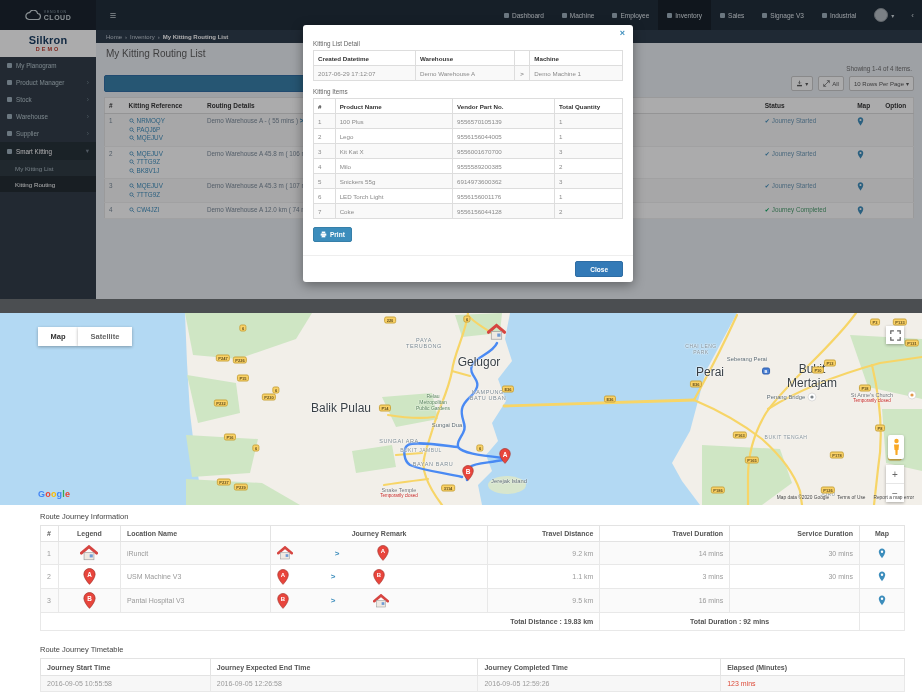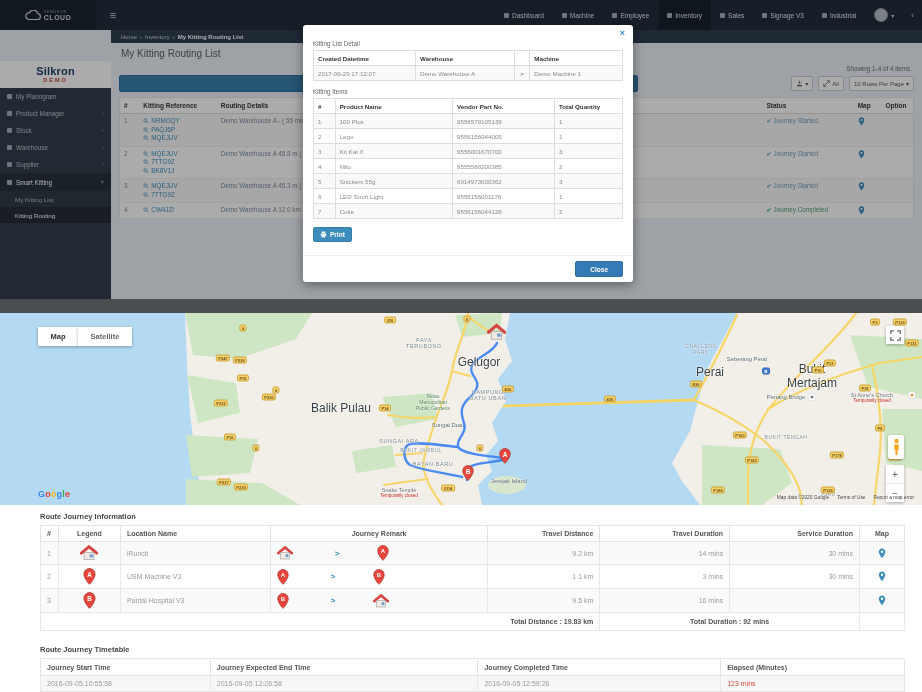--- a/index.html
+++ b/index.html
@@ -15,21 +15,21 @@
   .hamburger{width:34px;color:#cfd8dc;font-size:11px;display:flex;align-items:center;justify-content:center;cursor:pointer;}
   .topnav{margin-left:auto;display:flex;align-items:stretch;}
   .nav-item{display:flex;align-items:center;gap:3px;padding:0 9px;color:#dfe7ec;font-size:6.5px;cursor:pointer;}
   .nav-item.active{background:#141d26;}
   .sq{width:5px;height:5px;background:#9fb1bd;display:inline-block;border-radius:1px;}
   .avatar-wrap{display:flex;align-items:center;gap:3px;padding:0 9px;}
   .avatar{width:12px;height:12px;border-radius:50%;background:#b7bec4;border:1px solid #8d969c;}
   .caret{color:#cfd8dc;font-size:6px;}
   .nav-collapse{display:flex;align-items:center;padding:0 8px;color:#cfd8dc;font-size:8px;}
   .app-body{display:flex;height:269px;}
-  .sidebar{width:111px;background:#2f3b47;display:flex;flex-direction:column;margin-top:31px;}
+  .sidebar{width:96px;background:#2f3b47;display:flex;flex-direction:column;}
   .brand{height:27px;background:#ffffff;display:flex;flex-direction:column;align-items:center;justify-content:center;line-height:1;}
   .brand .b1{color:#163a5f;font-weight:bold;font-size:11px;letter-spacing:.2px;}
   .brand .b2{color:#c0392b;font-weight:bold;font-size:5.5px;letter-spacing:2px;margin-top:1px;}
   .menu{list-style:none;margin:0;padding:0;}
   .menu-item{display:flex;align-items:center;gap:4px;padding:5px 7px;color:#b8c7ce;font-size:6.3px;cursor:pointer;}
   .menu-item .arr{margin-left:auto;color:#74828e;font-size:6.5px;}
   .menu-item.active{background:#242f36;color:#ffffff;}
   .submenu-item{padding:4.5px 7px 4.5px 15px;background:#2c3941;color:#aebcc4;font-size:6.2px;cursor:pointer;}
   .submenu-item.active{background:#202a30;color:#ffffff;}
   .content{flex:1;display:flex;flex-direction:column;background:#ecf0f5;}
@@ -94,21 +94,21 @@
   .btn-fs{left:886px;top:13px;width:18px;height:18px;}
   .pegman{left:888px;top:122px;width:16px;height:24px;border-radius:2px;}
   .zoomctl{position:absolute;left:886px;top:152px;width:18px;background:#fff;box-shadow:0 1px 3px rgba(0,0,0,.3);}
   .zoomctl div{height:18px;display:flex;align-items:center;justify-content:center;font-size:10px;color:#666;cursor:pointer;}
   .zoomctl .zin{border-bottom:1px solid #e6e6e6;}
   .google-logo{position:absolute;left:38px;top:176px;font-size:9px;font-weight:bold;letter-spacing:.2px;}
   .attrib{position:absolute;right:8px;top:182px;font-size:4.8px;color:#444;display:flex;gap:8px;
           text-shadow:0 0 2px #fff;}
   
   .lower{background:#fff;}
-  .sec-title{font-size:7.5px;font-weight:bold;color:#444;margin:7px 0 4px 40px;}
+  .sec-title{font-size:7.5px;font-weight:normal;color:#444;margin:7px 0 4px 40px;}
   .jtable{border-collapse:collapse;margin-left:40px;width:865px;}
   .jtable th{font-size:7px;color:#555;padding:4px 6px;border:1px solid #e3e3e3;text-align:left;}
   .jtable td{font-size:7px;color:#9a9a9a;padding:3px 6px;border:1px solid #e8e8e8;}
   .jtable tr.striped td{background:#fafafa;}
   .jtable .c{text-align:center;}
   .jtable .r{text-align:right;}
   .jtable .tot td{color:#555;font-weight:bold;font-size:7px;padding:5px 6px;}
   .remark-cell{display:flex;align-items:center;}
   .remark-cell .chev2{color:#3c8dbc;font-weight:bold;font-size:8px;margin:0 0 0 42px;}
   .remark-cell .to-ic{margin-left:38px;}

